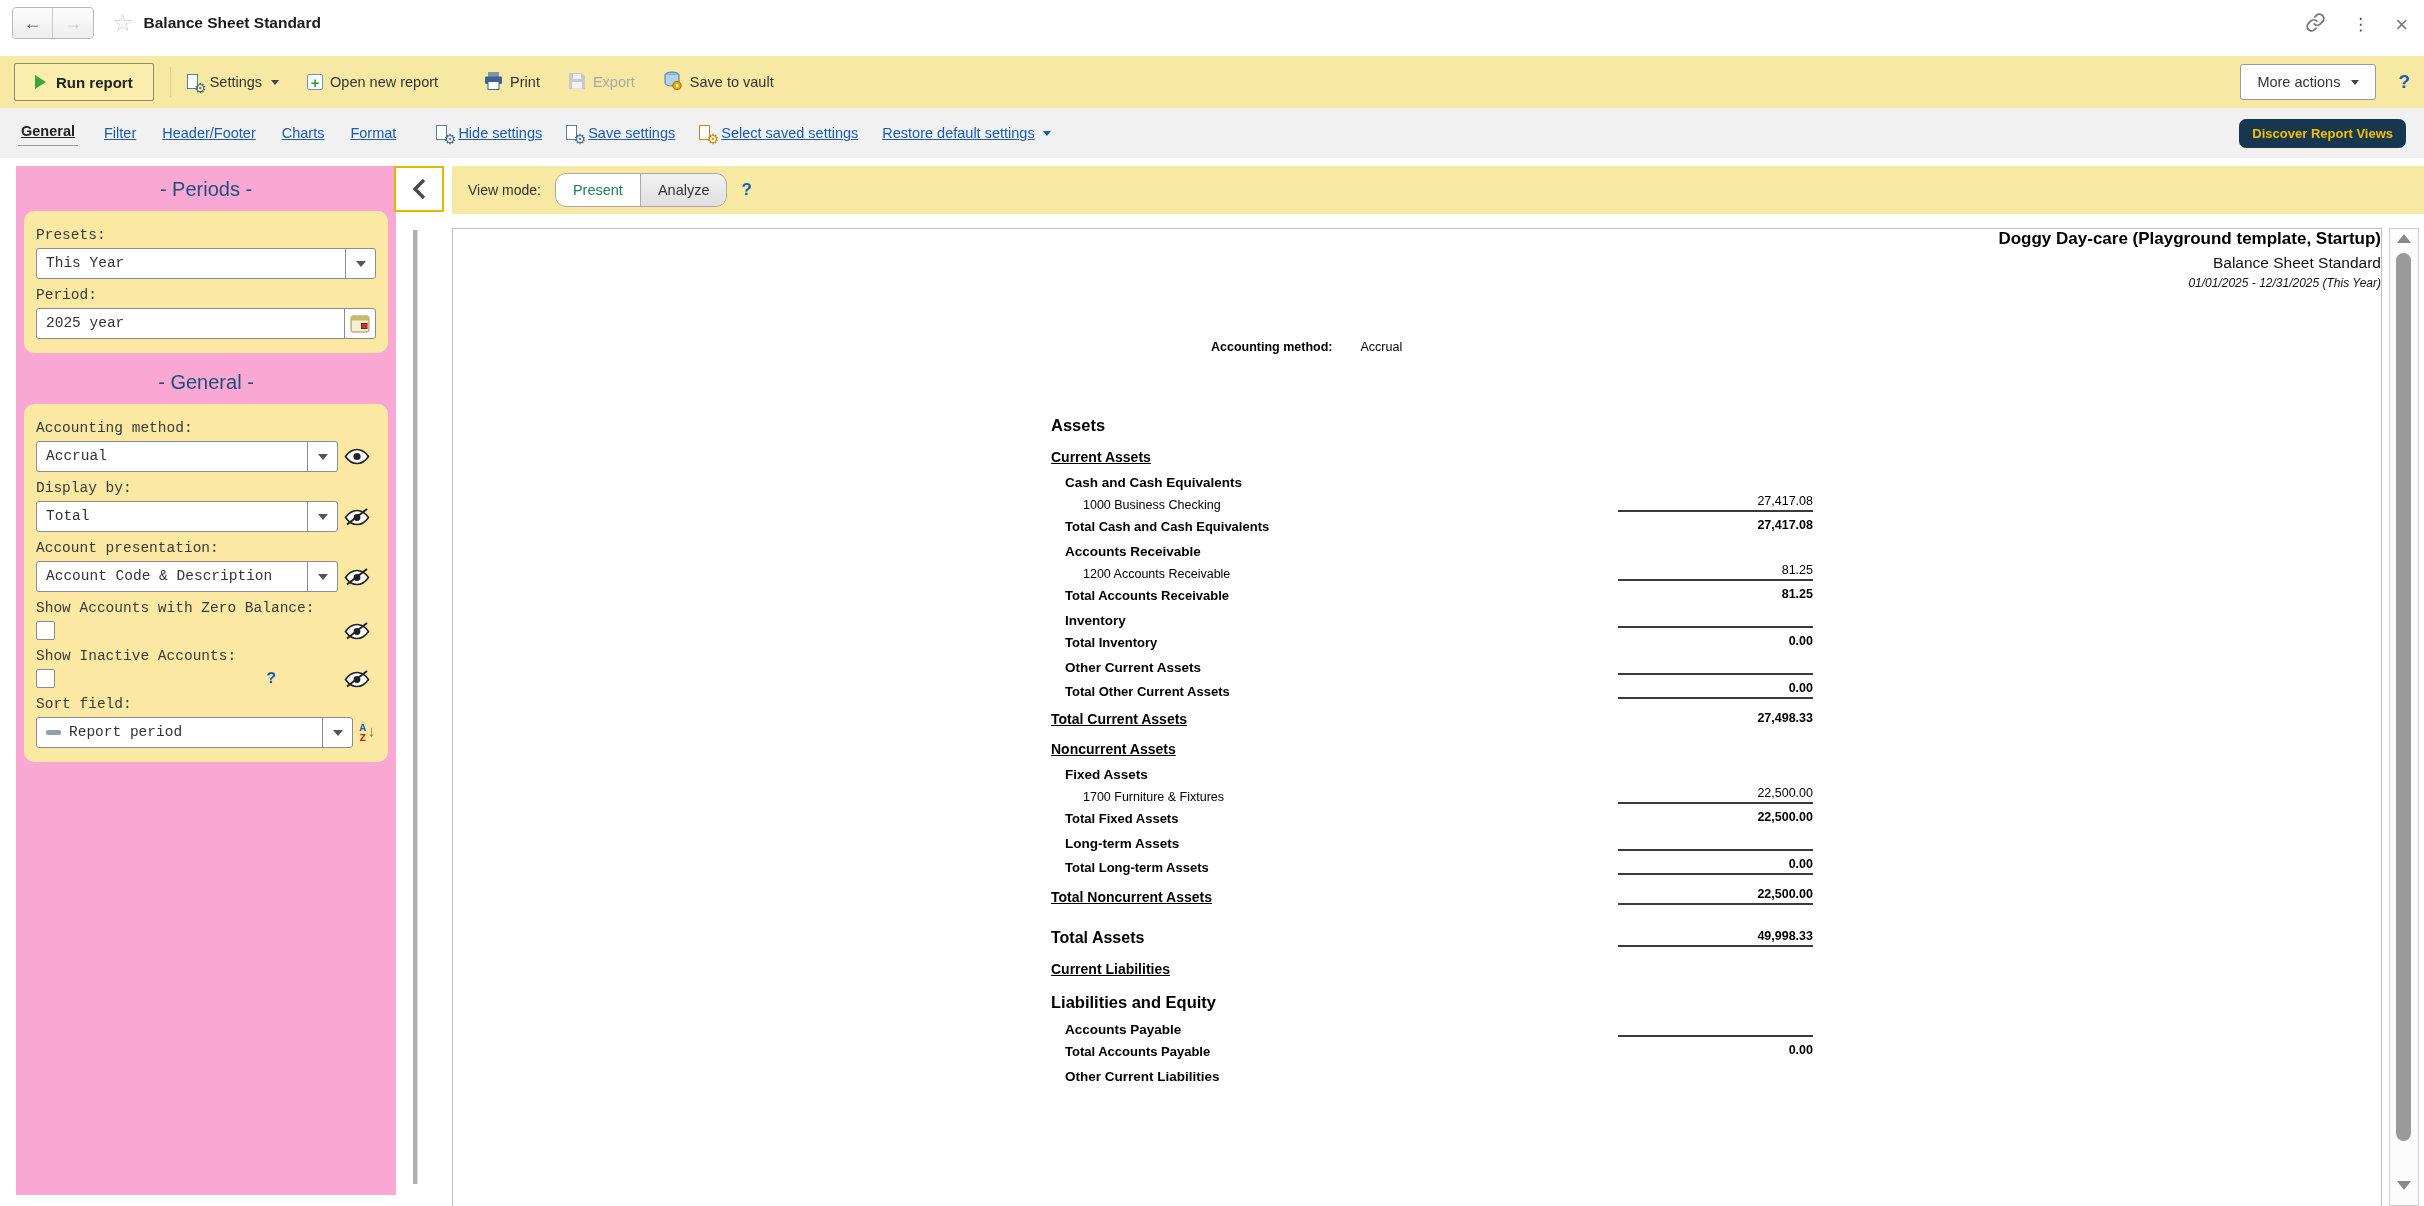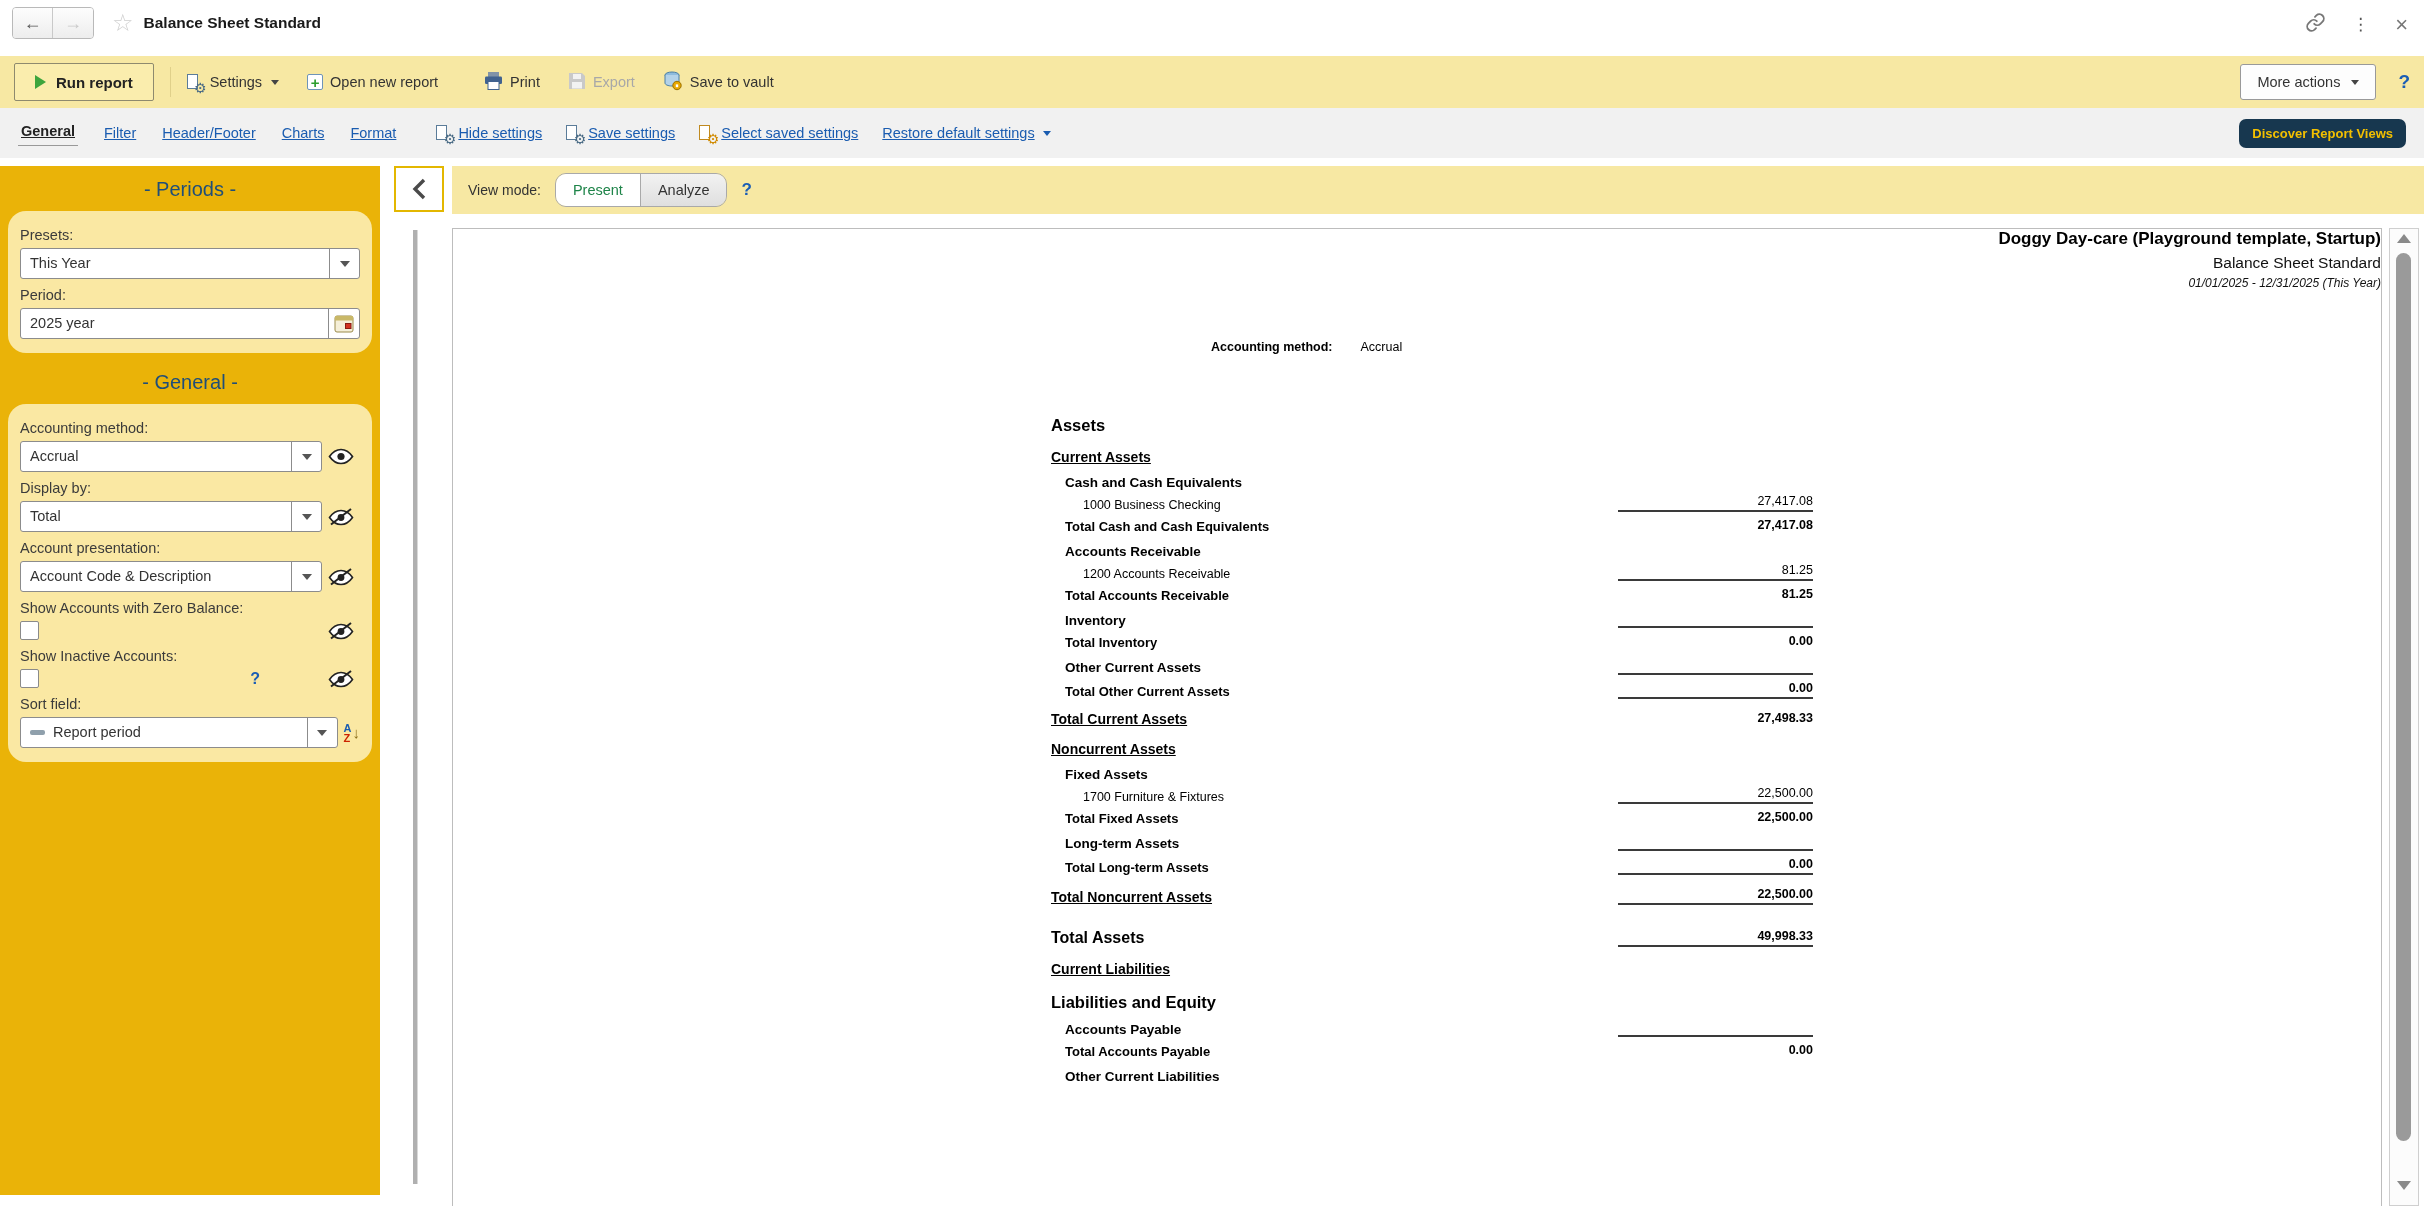--- a/index.html
+++ b/index.html
@@ -48,23 +48,23 @@
   .tab.active { font-weight:bold; color:#222; text-decoration:underline; border-bottom:1px solid #999; padding:2px 3px 6px; }
   .tablink { display:flex; align-items:center; gap:6px; font-size:14.5px; color:#1a5cb0; margin-right:24px; cursor:pointer; white-space:nowrap; }
   .tablink span.txt { text-decoration:underline; }
   .discover { margin-left:auto; background:#17374f; color:#f3c000; font-size:13px; font-weight:bold;
     padding:7px 13px; border-radius:7px; cursor:pointer; white-space:nowrap; }
 
   
   .bodywrap { position:relative; height:1048px; }
 
   
-  .sidebar { position:absolute; left:0; top:8px; width:380px; bottom:11px; background:#eab308; padding:0 6px; }
+  .sidebar { position:absolute; left:16px; top:8px; width:380px; bottom:11px; background:#f9a8d4; padding:0 6px; }
   .sideheading { text-align:center; color:#1f4e79; font-size:20px; margin:12px 0 10px; }
-  .panel { background:#fae8a3; border-radius:18px; padding:8px 12px 14px; margin:0 2px; }
+  .panel { background:#fae8a3; border-radius:10px; padding:8px 12px 14px; margin:0 2px;font-family:Liberation Mono, monospace; }
   .flabel { font-size:14.5px; color:#3b3b3b; margin:8px 0 5px; }
   .frow { display:flex; align-items:center; }
   .selectbox { flex:1; height:31px; background:#fff; border:1px solid #8c8c8c; border-radius:3px; display:flex; cursor:pointer; }
   .selectbox .txt { flex:1; font-size:14.5px; color:#333; line-height:29px; padding:0 9px; white-space:nowrap; overflow:hidden; display:flex; align-items:center; gap:8px; }
   .arrowbox { width:30px; border-left:1px solid #8c8c8c; display:flex; align-items:center; justify-content:center; }
   .arrowbox .tri { width:0; height:0; border-top:6px solid #555; border-left:5px solid transparent; border-right:5px solid transparent; }
   .iconcell { width:38px; display:flex; align-items:center; justify-content:center; }
   .calbtn { width:31px; border-left:1px solid #8c8c8c; display:flex; align-items:center; justify-content:center; cursor:pointer; }
   .checkbox { width:19px; height:19px; background:#fff; border:1px solid #8a8a8a; border-radius:2px; cursor:pointer; }
   .dash { width:15px; height:5px; background:#8fa0ac; border-radius:2px; display:inline-block; }

